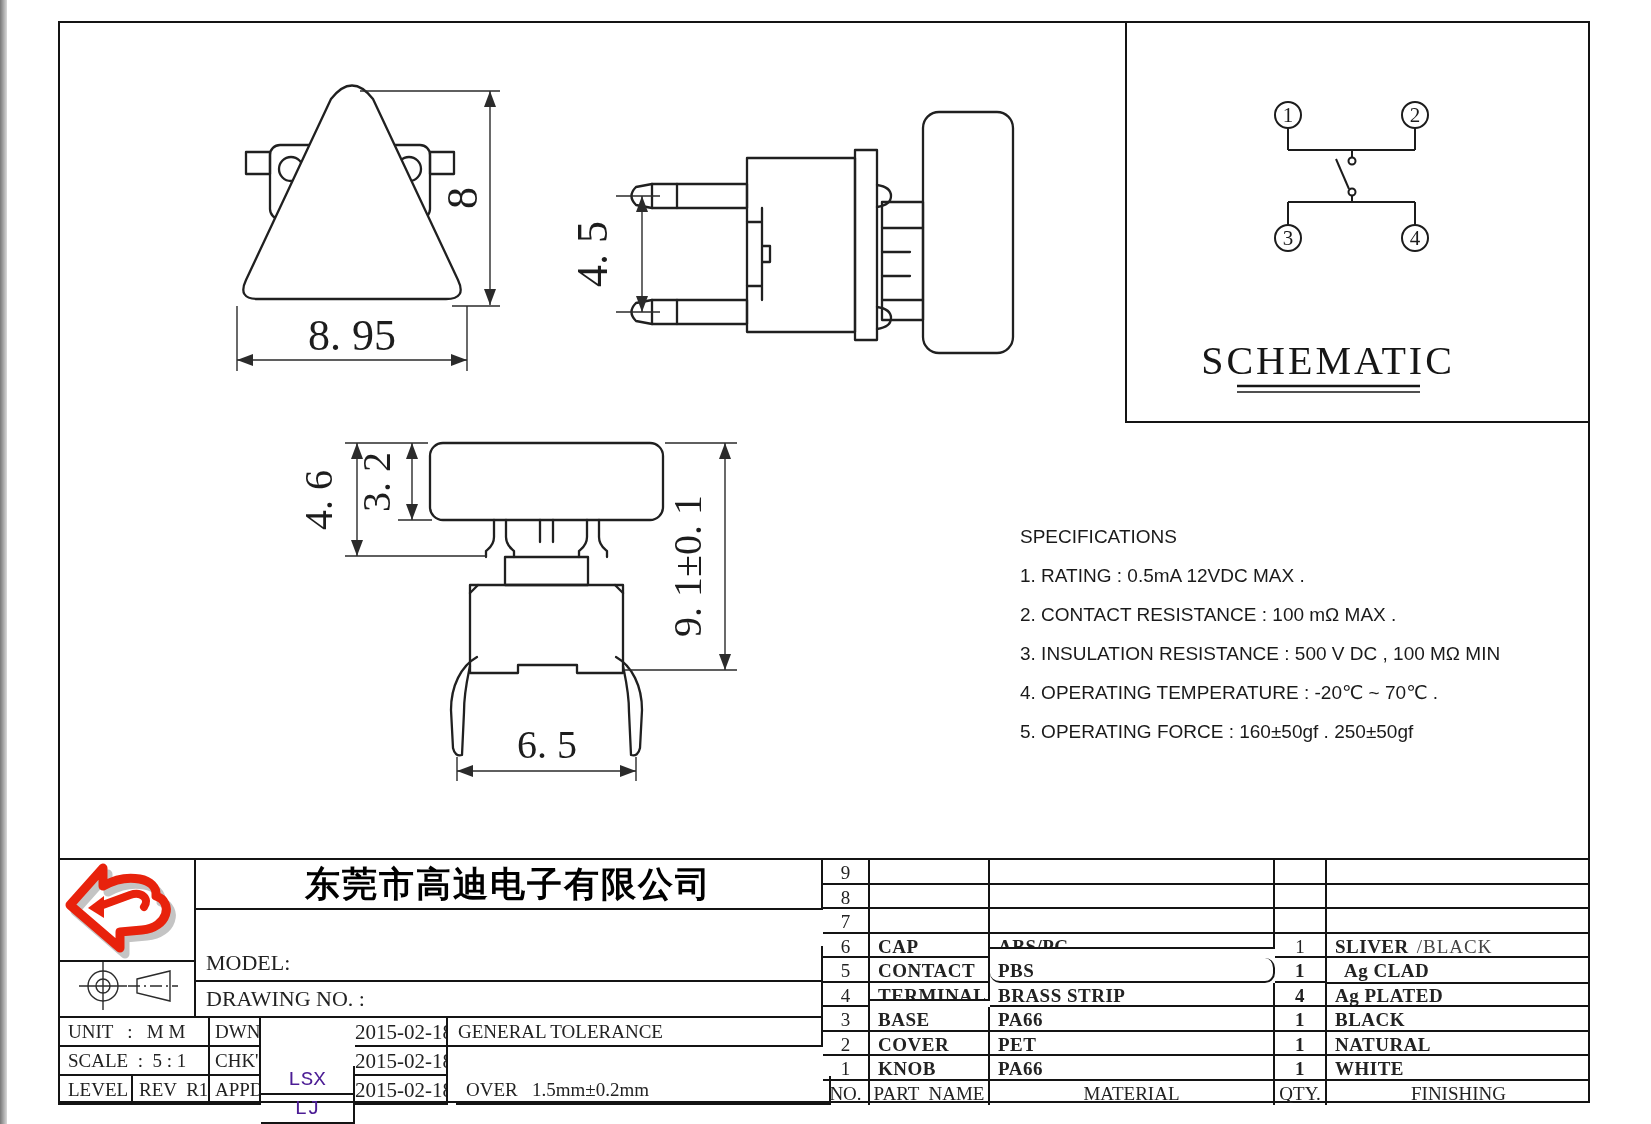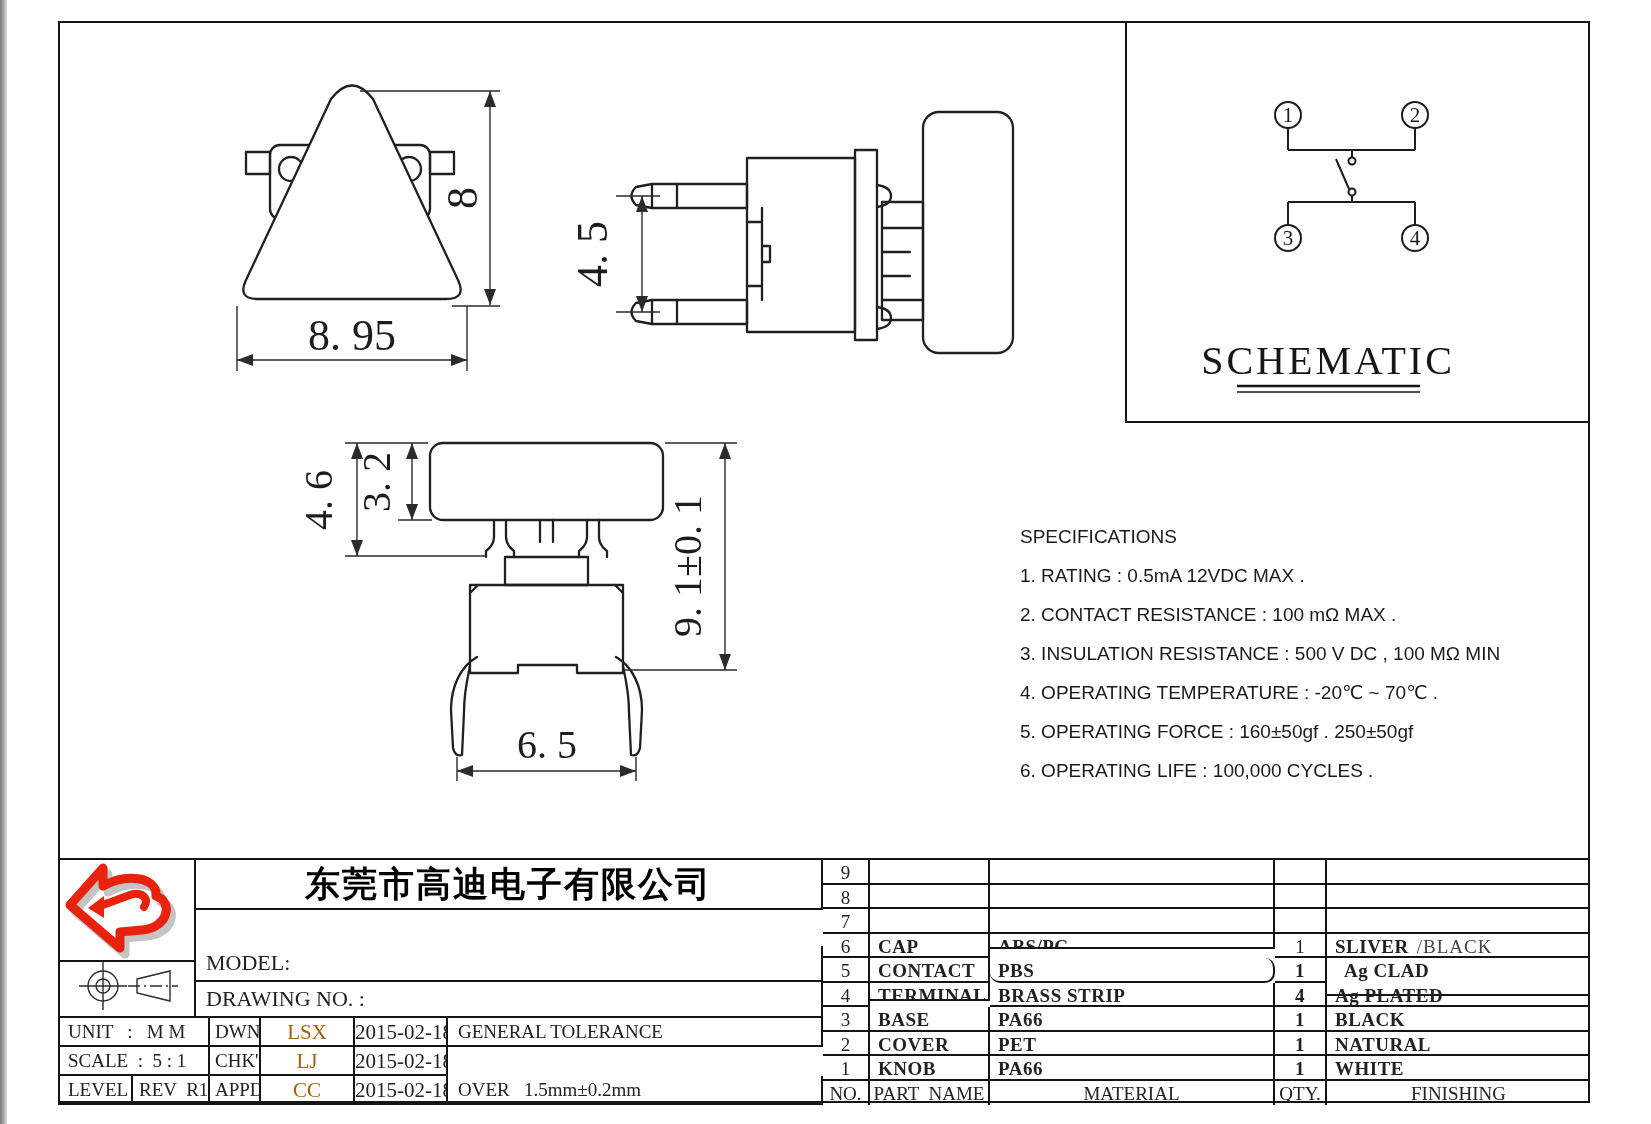--- a/index.html
+++ b/index.html
@@ -30,22 +30,22 @@
       border-top:2px solid #141414;box-sizing:border-box;}
   .c{position:absolute;box-sizing:border-box;border-right:2px solid #141414;
      border-bottom:2px solid #141414;overflow:hidden;white-space:pre;}
   .cad{font-family:"Liberation Serif",serif;color:#222;}
   .b{font-weight:bold;letter-spacing:.5px;}
   .company{font-family:"Liberation Sans","DejaVu Sans",sans-serif;font-weight:bold;
            font-size:35px;letter-spacing:2px;color:#000;text-align:center;line-height:48px;}
   .rowlab{font-size:22px;line-height:34px;padding-left:10px;}
   .titleval{position:absolute;left:44%;top:0;font-size:23px;letter-spacing:3px;line-height:34px;}
   .small{font-size:19px;line-height:28px;padding-left:10px;}
-  .namecell{font-family:Liberation Serif, serif;font-size:21px;color:#a16207;
-            text-align:center;line-height:28px;}
+  .namecell{font-family:Liberation Mono, monospace;font-size:21px;color:#4c1d95;
+            text-align:center;line-height:28px;margin-top:48px;}
   .datecell{font-size:21px;text-align:center;line-height:28px;}
   .tolcell{font-size:19px;line-height:28px;padding-left:10px;}
   
   .pt-no{text-align:center;font-size:19px;line-height:25px;}
   .pt-txt{font-size:19px;line-height:25px;padding-left:8px;}
   .pt-qty{text-align:center;font-size:19px;line-height:25px;}
   .pt-hdr{text-align:center;font-size:19px;line-height:25px;}
   .fin-extra{font-weight:normal;color:#444;letter-spacing:1px;margin-left:8px;}
 </style>
 </head>
@@ -162,21 +162,20 @@
     </g>
   </svg>
 
   <div class="specs">
     <div>SPECIFICATIONS</div>
     <div>1. RATING : 0.5mA 12VDC MAX .</div>
     <div>2. CONTACT RESISTANCE : 100 mΩ MAX .</div>
     <div>3. INSULATION RESISTANCE : 500 V DC , 100 MΩ MIN</div>
     <div>4. OPERATING TEMPERATURE : -20℃ ~ 70℃ .</div>
     <div>5. OPERATING FORCE : 160±50gf . 250±50gf</div>
-    <div>6. OPERATING LIFE : 100,000 CYCLES .</div>
   </div>
 
   <div class="tb">
     <div class="c" style="left:0;top:0;width:138px;height:102px;"></div>
     <div class="c" style="left:0;top:102px;width:138px;height:56px;"></div>
     <div class="c company" style="left:138px;top:0;width:627px;height:50px;">东莞市高迪电子有限公司</div>
     <div class="c cad rowlab" style="left:138px;top:86px;width:627px;height:36px;">MODEL:</div>
     <div class="c cad rowlab" style="left:138px;top:122px;width:627px;height:36px;">DRAWING NO. :</div>
 
     <div class="c cad small" style="left:0;top:158px;width:152px;height:29px;">UNIT   :   M M</div>
@@ -188,21 +187,21 @@
     <div class="c cad small" style="left:0;top:187px;width:152px;height:29px;">SCALE  :  5 : 1</div>
     <div class="c cad small" style="left:152px;top:187px;width:51px;height:29px;padding-left:5px;">CHK'D</div>
     <div class="c namecell" style="left:203px;top:187px;width:94px;height:29px;">LJ</div>
     <div class="c cad datecell" style="left:297px;top:187px;width:93px;height:29px;">2015-02-18</div>
 
     <div class="c cad small" style="left:0;top:216px;width:75px;height:29px;">LEVEL 1</div>
     <div class="c cad small" style="left:75px;top:216px;width:77px;height:29px;padding-left:6px;">REV  R1</div>
     <div class="c cad small" style="left:152px;top:216px;width:51px;height:29px;padding-left:5px;">APPD.</div>
     <div class="c namecell" style="left:203px;top:216px;width:94px;height:29px;">CC</div>
     <div class="c cad datecell" style="left:297px;top:216px;width:93px;height:29px;">2015-02-18</div>
-    <div class="c cad tolcell" style="left:390px;top:216px;width:375px;height:29px;">OVER   1.5mm±0.2mm</div>
+    <div class="c cad tolcell" style="left:398px;top:216px;width:375px;height:29px;">OVER   1.5mm±0.2mm</div>
 
     <div class="c cad pt-no" style="left:765px;top:0;width:47px;height:24.5px;">9</div>
     <div class="c" style="left:812px;top:0;width:120px;height:24.5px;"></div>
     <div class="c" style="left:932px;top:0;width:285px;height:24.5px;"></div>
     <div class="c" style="left:1217px;top:0;width:52px;height:24.5px;"></div>
     <div class="c" style="left:1269px;top:0;width:263px;height:24.5px;border-right:none;"></div>
 
     <div class="c cad pt-no" style="left:765px;top:24.5px;width:47px;height:24.5px;">8</div>
     <div class="c" style="left:812px;top:24.5px;width:120px;height:24.5px;"></div>
     <div class="c" style="left:932px;top:24.5px;width:285px;height:24.5px;"></div>
@@ -218,21 +217,21 @@
     <div class="c cad pt-no" style="left:765px;top:73.5px;width:47px;height:24.5px;">6</div>
     <div class="c cad pt-txt b" style="left:812px;top:73.5px;width:120px;height:24.5px;">CAP</div>
     <div class="c cad pt-txt b" style="left:932px;top:73.5px;width:285px;height:15px;">ABS/PC</div>
     <div class="c cad pt-qty" style="left:1217px;top:73.5px;width:52px;height:24.5px;">1</div>
     <div class="c cad pt-txt" style="left:1269px;top:73.5px;width:263px;height:24.5px;border-right:none;"><span class="b">SLIVER</span><span class="fin-extra">/BLACK</span></div>
 
     <div class="c cad pt-no" style="left:765px;top:98px;width:47px;height:24.5px;">5</div>
     <div class="c cad pt-txt b" style="left:812px;top:98px;width:120px;height:24.5px;">CONTACT</div>
     <div class="c cad pt-txt b" style="left:932px;top:98px;width:285px;height:24.5px;border-radius:10px;">PBS</div>
     <div class="c cad pt-qty b" style="left:1217px;top:98px;width:52px;height:24.5px;">1</div>
-    <div class="c cad pt-txt b" style="left:1269px;top:98px;width:263px;height:38px;border-right:none;padding-left:17px;">Ag CLAD</div>
+    <div class="c cad pt-txt b" style="left:1269px;top:98px;width:263px;height:26px;border-right:none;padding-left:17px;">Ag CLAD</div>
 
     <div class="c cad pt-no" style="left:765px;top:122.5px;width:47px;height:24.5px;">4</div>
     <div class="c cad pt-txt b" style="left:812px;top:122.5px;width:120px;height:18px;">TERMINAL</div>
     <div class="c cad pt-txt b" style="left:932px;top:122.5px;width:285px;height:24.5px;">BRASS STRIP</div>
     <div class="c cad pt-qty b" style="left:1217px;top:122.5px;width:52px;height:24.5px;">4</div>
     <div class="c cad pt-txt b" style="left:1269px;top:122.5px;width:263px;height:24.5px;border-right:none;">Ag PLATED</div>
 
     <div class="c cad pt-no" style="left:765px;top:147px;width:47px;height:24.5px;">3</div>
     <div class="c cad pt-txt b" style="left:812px;top:147px;width:120px;height:24.5px;">BASE</div>
     <div class="c cad pt-txt b" style="left:932px;top:147px;width:285px;height:24.5px;">PA66</div>

